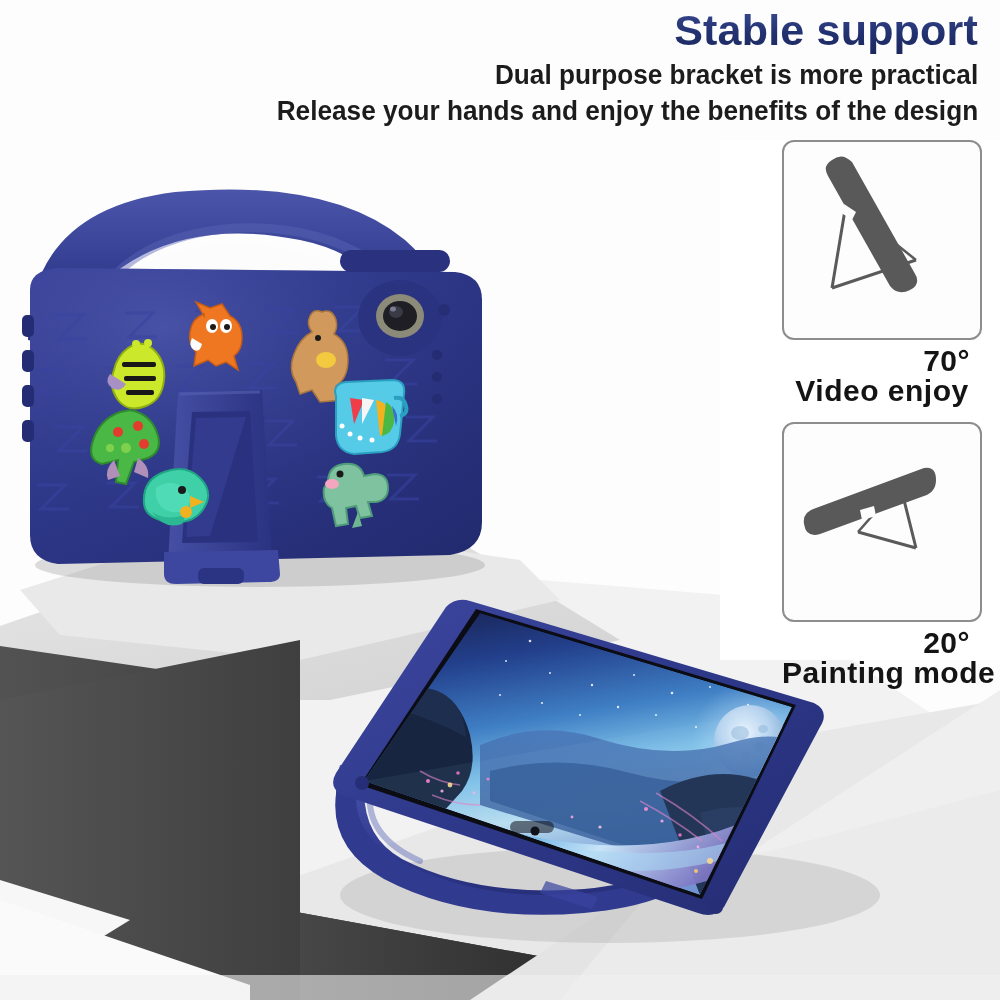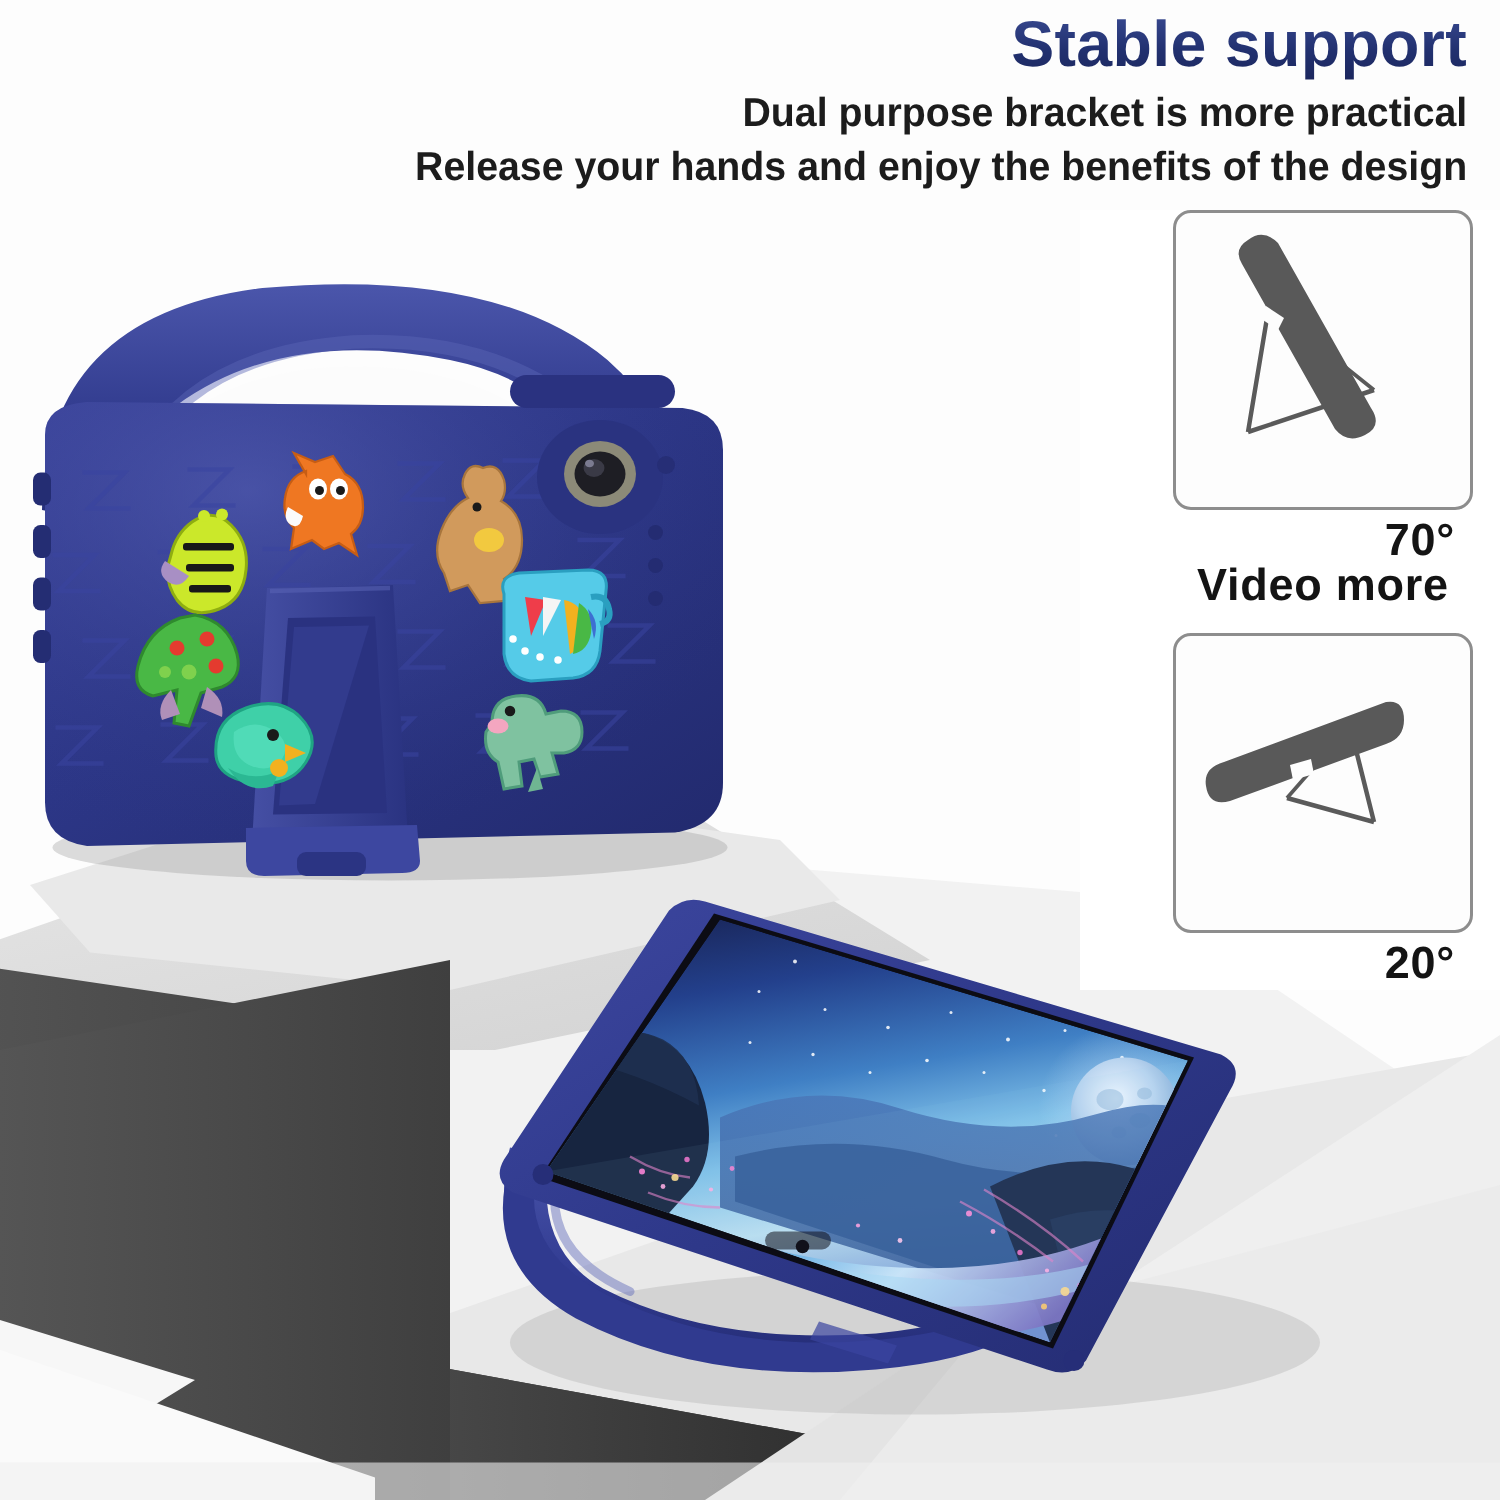--- a/index.html
+++ b/index.html
@@ -483,35 +483,36 @@
 
           <path d="M62,62 L48,146 M48,146 L132,118" stroke="#5a5a5a" stroke-width="3" fill="none"></path>
           <path d="M62,62 L132,118" stroke="#5a5a5a" stroke-width="2.5" fill="none"></path>
 
           <path d="M48,18 q10,-8 20,2 L130,130 q8,12 -4,18 q-12,6 -20,-4 L44,34 q-6,-10 4,-16 Z" fill="#595959"></path>
 
           <path d="M60,62 l12,8 l-4,8 l-12,-8 Z" fill="#fdfdfd"></path>
         </svg>
       </div>
       <div class="mode-angle">70°</div>
-      <div class="mode-name">Video more</div>
+      <div class="mode-name">Video enjoy</div>
     </div>
 
     <div class="mode-gap"></div>
 
     <div>
       <div class="mode-box">
         <svg width="192" height="192" viewBox="0 0 192 192">
 
           <path d="M116,60 L132,124 M132,124 L74,108" stroke="#5a5a5a" stroke-width="3" fill="none"></path>
           <path d="M116,60 L74,108" stroke="#5a5a5a" stroke-width="2.5" fill="none"></path>
 
           <path d="M140,44 q12,-2 12,12 q0,12 -12,16 L36,110 q-14,4 -16,-10
                    q-2,-12 12,-16 Z" fill="#595959"></path>
 
           <path d="M76,86 l14,-4 l2,10 l-14,4 Z" fill="#fdfdfd"></path>
         </svg>
       </div>
       <div class="mode-angle">20°</div>
+      <div class="mode-name">Painting mode</div>
     </div>
   </div>
 
 </div>
 
 </body></html>

